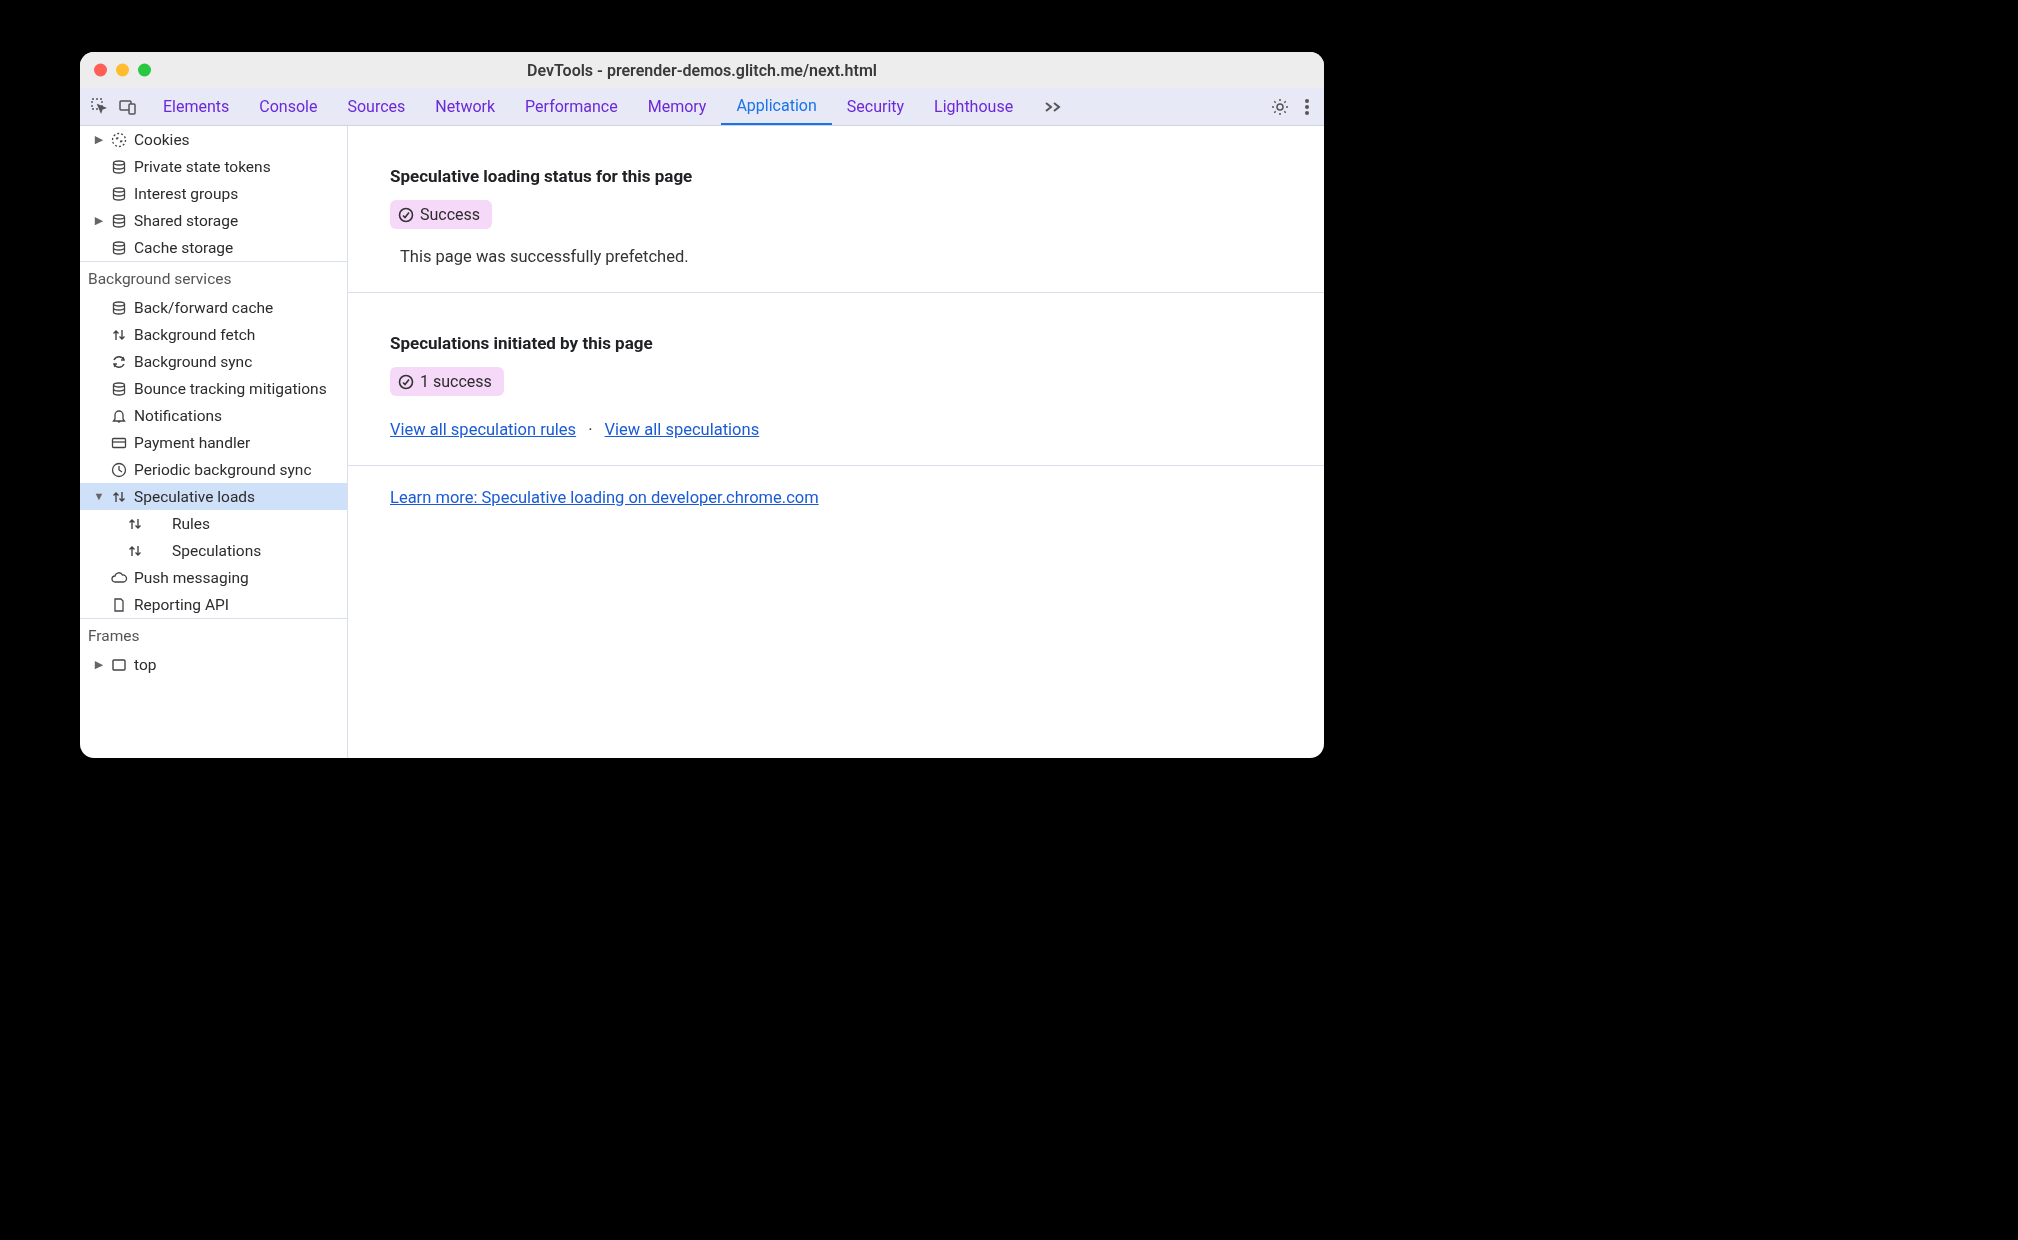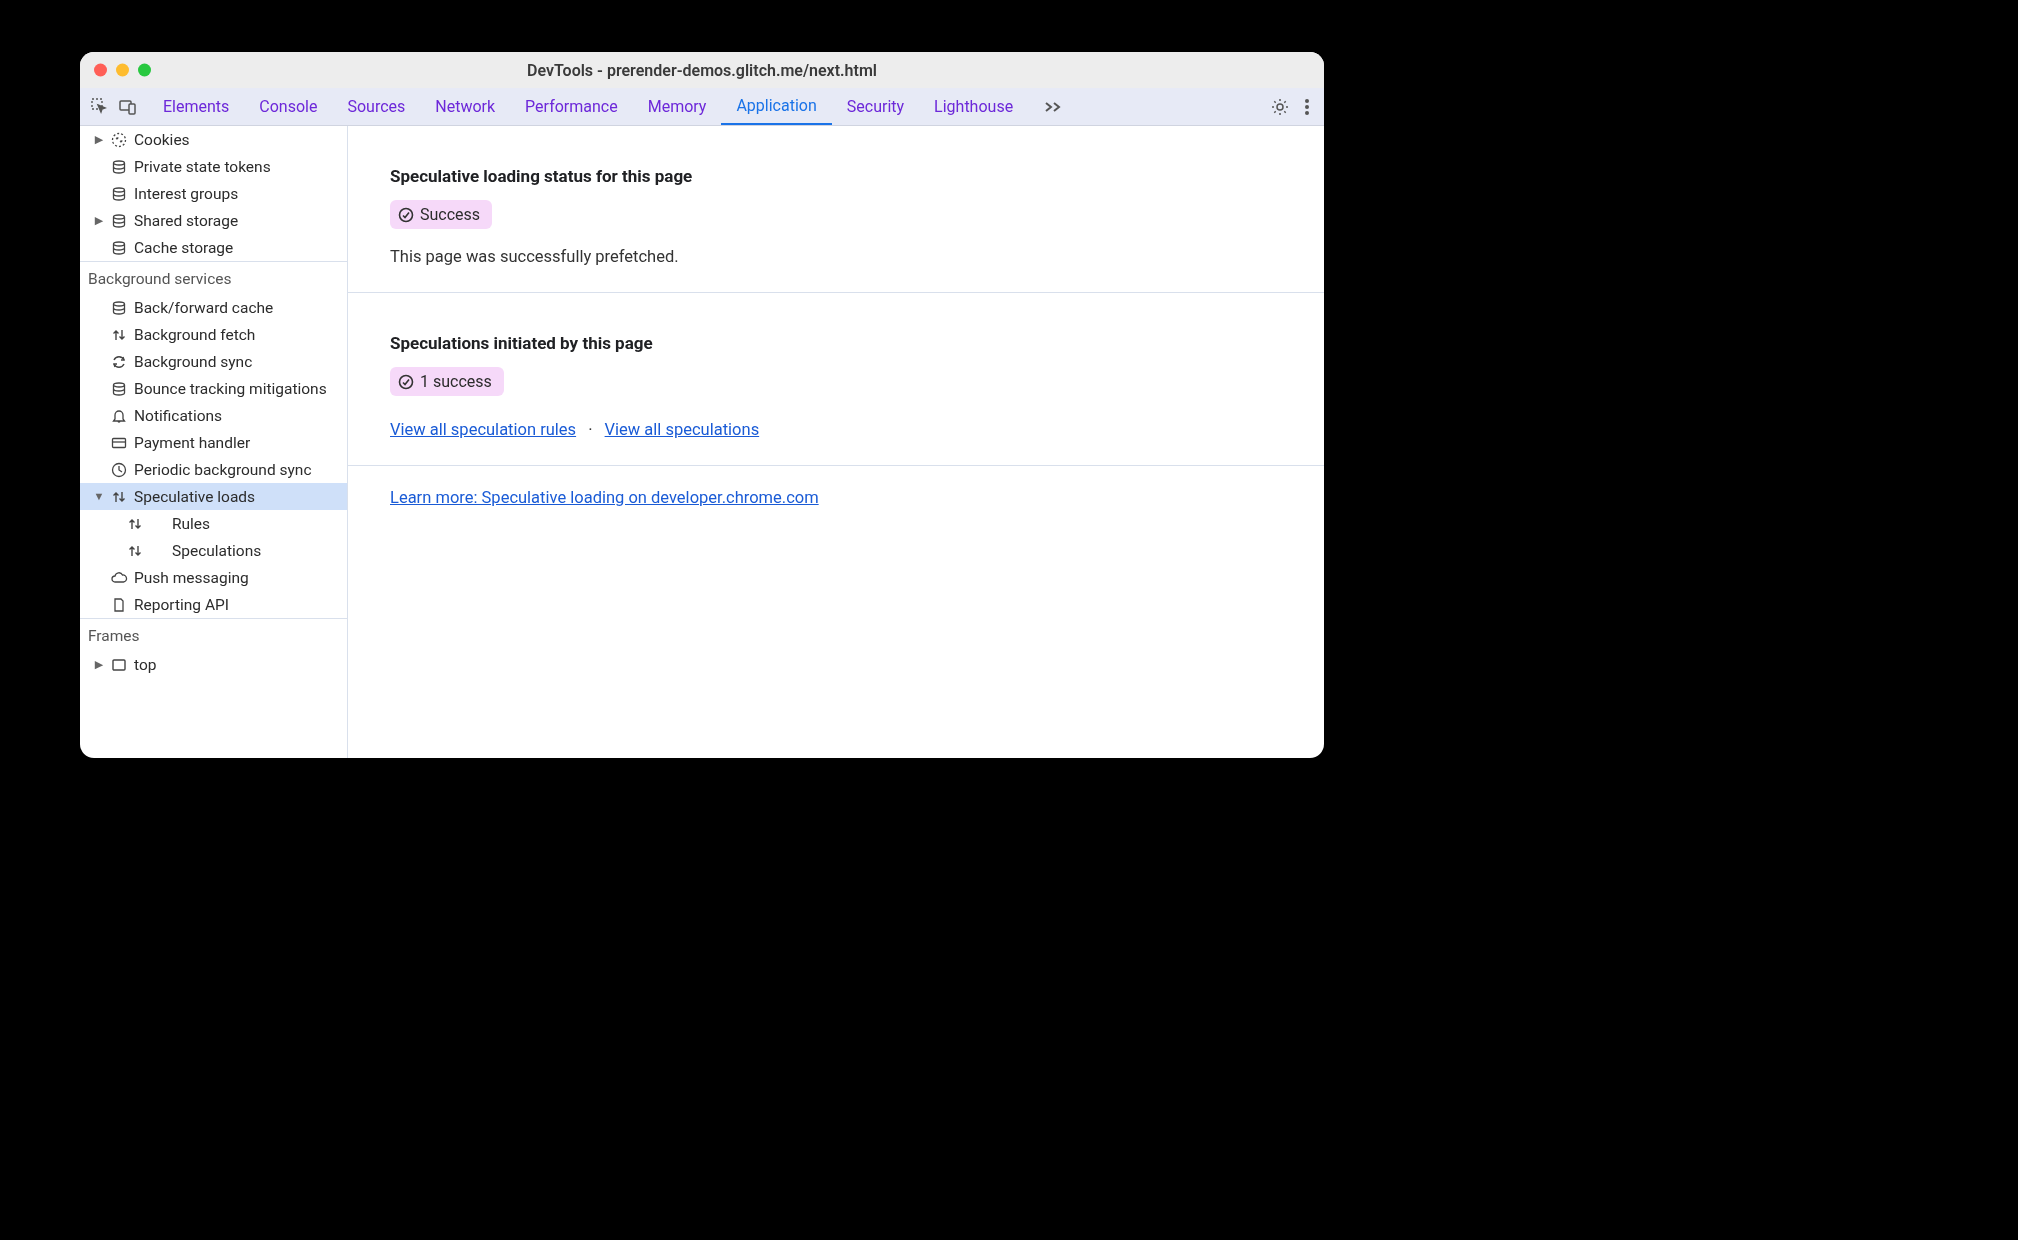--- a/index.html
+++ b/index.html
@@ -144,20 +144,21 @@
     border-radius: 6px;
     padding: 5px 12px 5px 8px;
     font-size: 16px;
     color: #2c2c2c;
   }
   .badge svg { width: 16px; height: 16px; }
   .panel-text {
     font-size: 16.5px;
     margin-top: 18px;
     color: #333;
+    margin-left: 10px;
   }
   .link {
     color: #1a5bd6;
     text-decoration: underline;
     cursor: pointer;
     font-size: 16.5px;
   }
   .link-row {
     margin-top: 24px;
     font-size: 16.5px;

